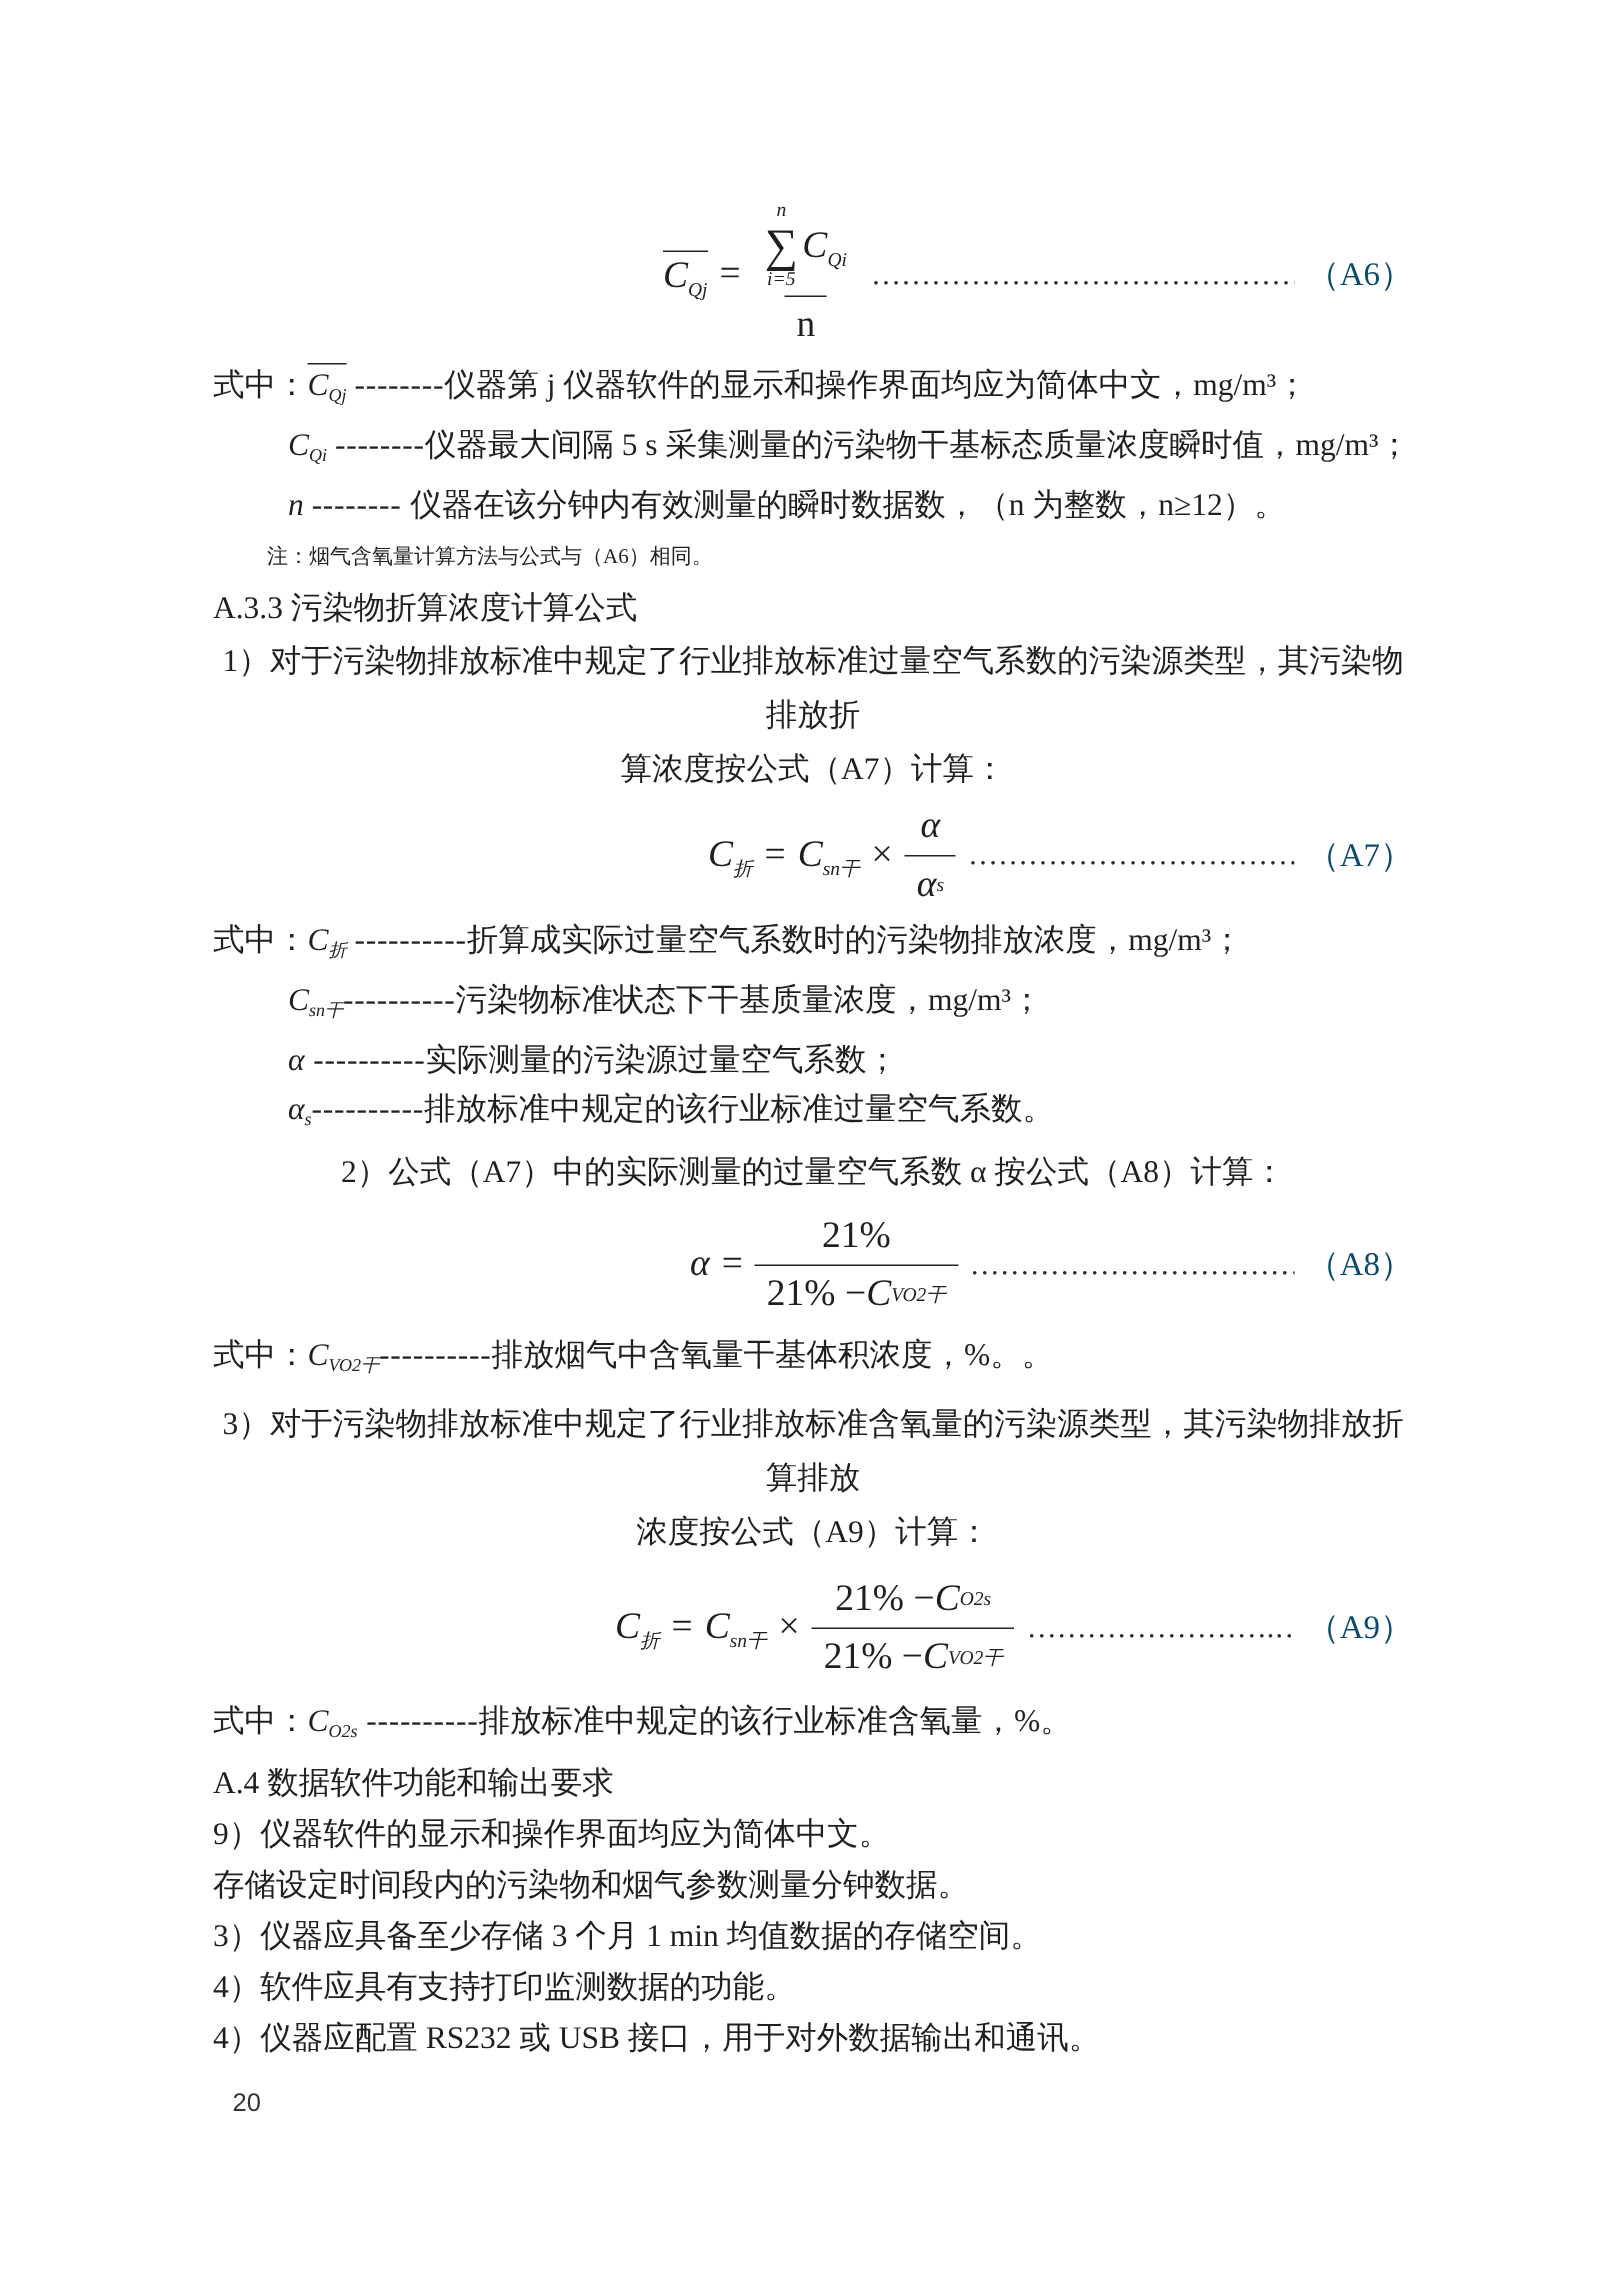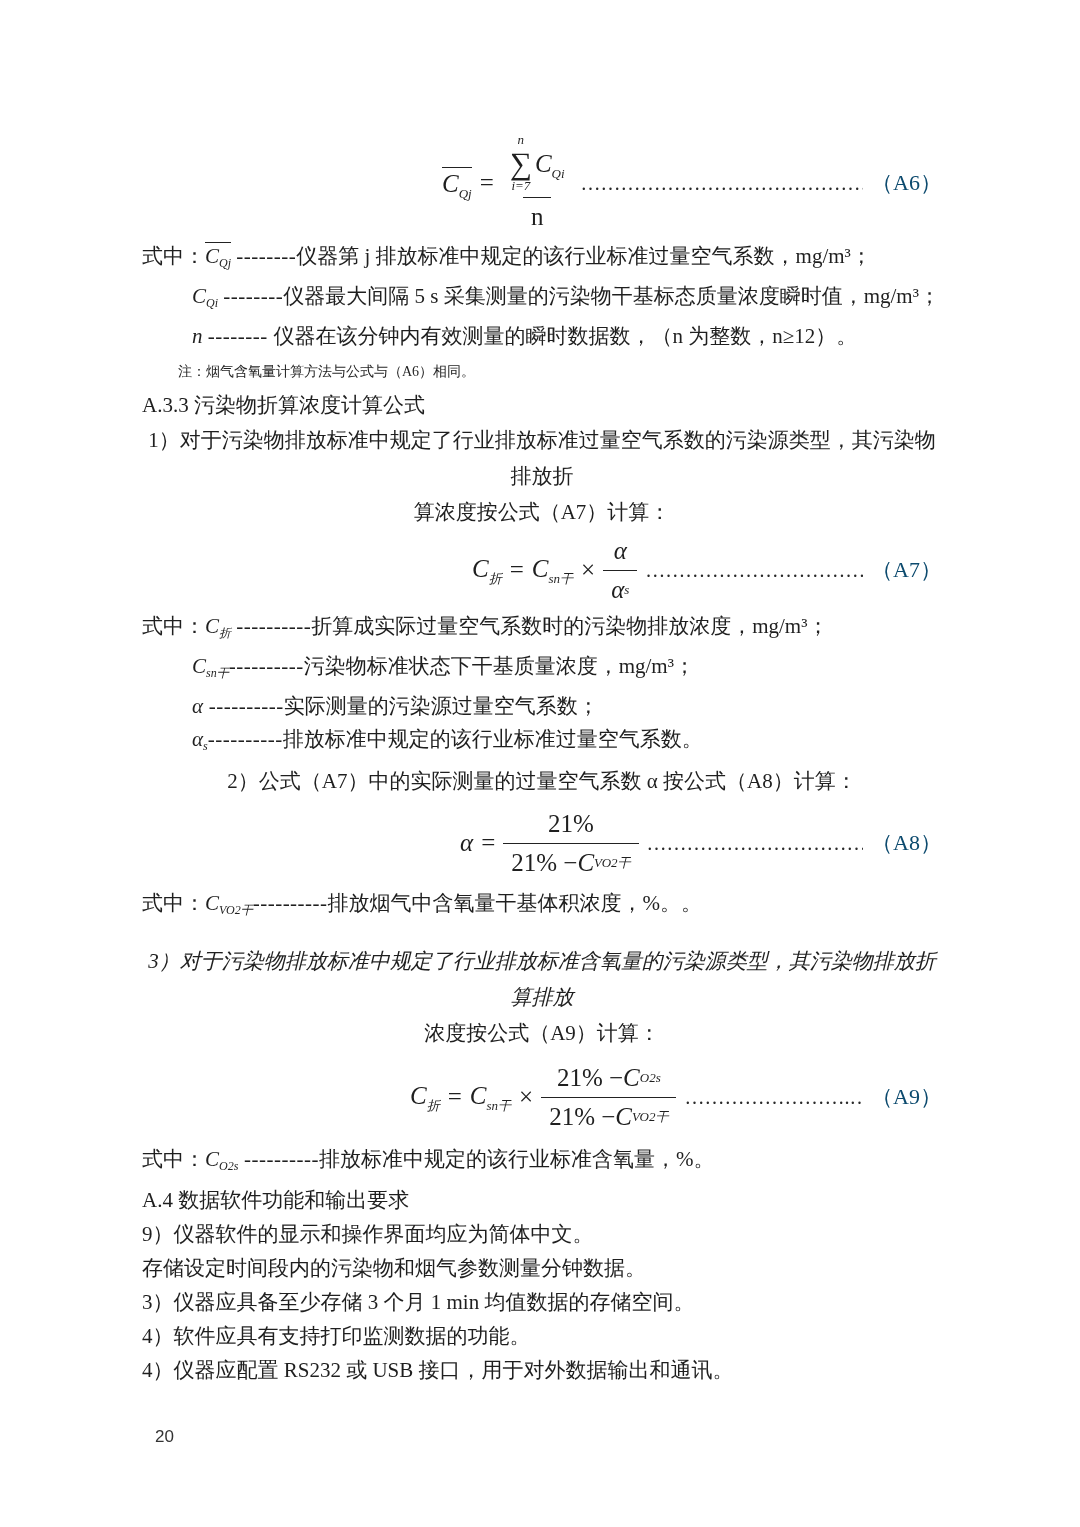--- a/index.html
+++ b/index.html
@@ -60,53 +60,53 @@
   .where-line .term.ovl { border-top:1.4px solid #222; padding-top:1px; }
   .dashes { letter-spacing:0.5px; }
   .note-line { font-size:14px; padding-left:36px; line-height:24px; margin-top:7px; }
   .heading { line-height:34px; }
   .para-line { line-height:36px;text-align:center; }
   .item-line { line-height:34px; }
 
   .page-number {
     position:absolute; left:155px; top:1392px;
     font-family:"Liberation Sans","DejaVu Sans",sans-serif;
-    font-size:17px; color:#333;margin-top:35px;
+    font-size:17px; color:#333;
   }
 </style>
 </head>
 <body>
 
 <div class="page">
   <div class="content">
 
     <div class="formula-row" style="margin-top:132px; min-height:102px;">
       <span class="spacer" style="width:300px;"></span>
       <span class="math">
         <span class="atom overline"><i>C</i><sub>Qj</sub></span>
         <span class="op">=</span>
         <span class="frac">
           <span class="num">
             <span class="sum">
               <span class="lim">n</span>
               <span class="sigma">∑</span>
-              <span class="lim">i=7</span>
+              <span class="lim">i=5</span>
             </span>
             <span class="atom"><i>C</i><sub>Qi</sub></span>
           </span>
           <span class="den roman">n</span>
         </span>
       </span>
       <span class="dots">……………………………………………………………………………………</span>
       <span class="flabel">（A6）</span>
     </div>
 
     <div style="margin-top:6px;">
       <div class="where-line">
-        <span>式中：</span><span class="term ovl"><i>C</i><sub>Qj</sub></span> <span class="dashes">--------</span><span>仪器第 j 排放标准中规定的该行业标准过量空气系数，mg/m³；</span>
+        <span>式中：</span><span class="term ovl"><i>C</i><sub>Qj</sub></span> <span class="dashes">--------</span><span>仪器第 j 仪器软件的显示和操作界面均应为简体中文，mg/m³；</span>
       </div>
       <div class="where-line ind">
         <span class="term"><i>C</i><sub>Qi</sub></span> <span class="dashes">--------</span><span>仪器最大间隔 5 s 采集测量的污染物干基标态质量浓度瞬时值，mg/m³；</span>
       </div>
       <div class="where-line ind">
         <span class="term"><i>n</i></span> <span class="dashes">-------- </span> <span>仪器在该分钟内有效测量的瞬时数据数，（n 为整数，n≥12）。</span>
       </div>
     </div>
 
     <div class="note-line">注：烟气含氧量计算方法与公式与（A6）相同。</div>
@@ -169,21 +169,21 @@
         </span>
       </span>
       <span class="dots">………………………………………………………</span>
       <span class="flabel">（A8）</span>
     </div>
 
     <div class="where-line">
       <span>式中：</span><span class="term"><i>C</i><sub>VO2干</sub></span><span class="dashes">----------</span><span>排放烟气中含氧量干基体积浓度，%。。</span>
     </div>
 
-    <div class="para-line" style="margin-top:16px;font-style:italic;">3）对于污染物排放标准中规定了行业排放标准含氧量的污染源类型，其污染物排放折算排放</div>
+    <div class="para-line" style="margin-top:4px;">3）对于污染物排放标准中规定了行业排放标准含氧量的污染源类型，其污染物排放折算排放</div>
     <div class="para-line">浓度按公式（A9）计算：</div>
 
     <div class="formula-row" style="min-height:92px;">
       <span class="spacer" style="width:268px;"></span>
       <span class="math">
         <span class="atom"><i>C</i><sub>折</sub></span>
         <span class="op">=</span>
         <span class="atom"><i>C</i><sub>sn干</sub></span>
         <span class="op">×</span>
         <span class="frac">

